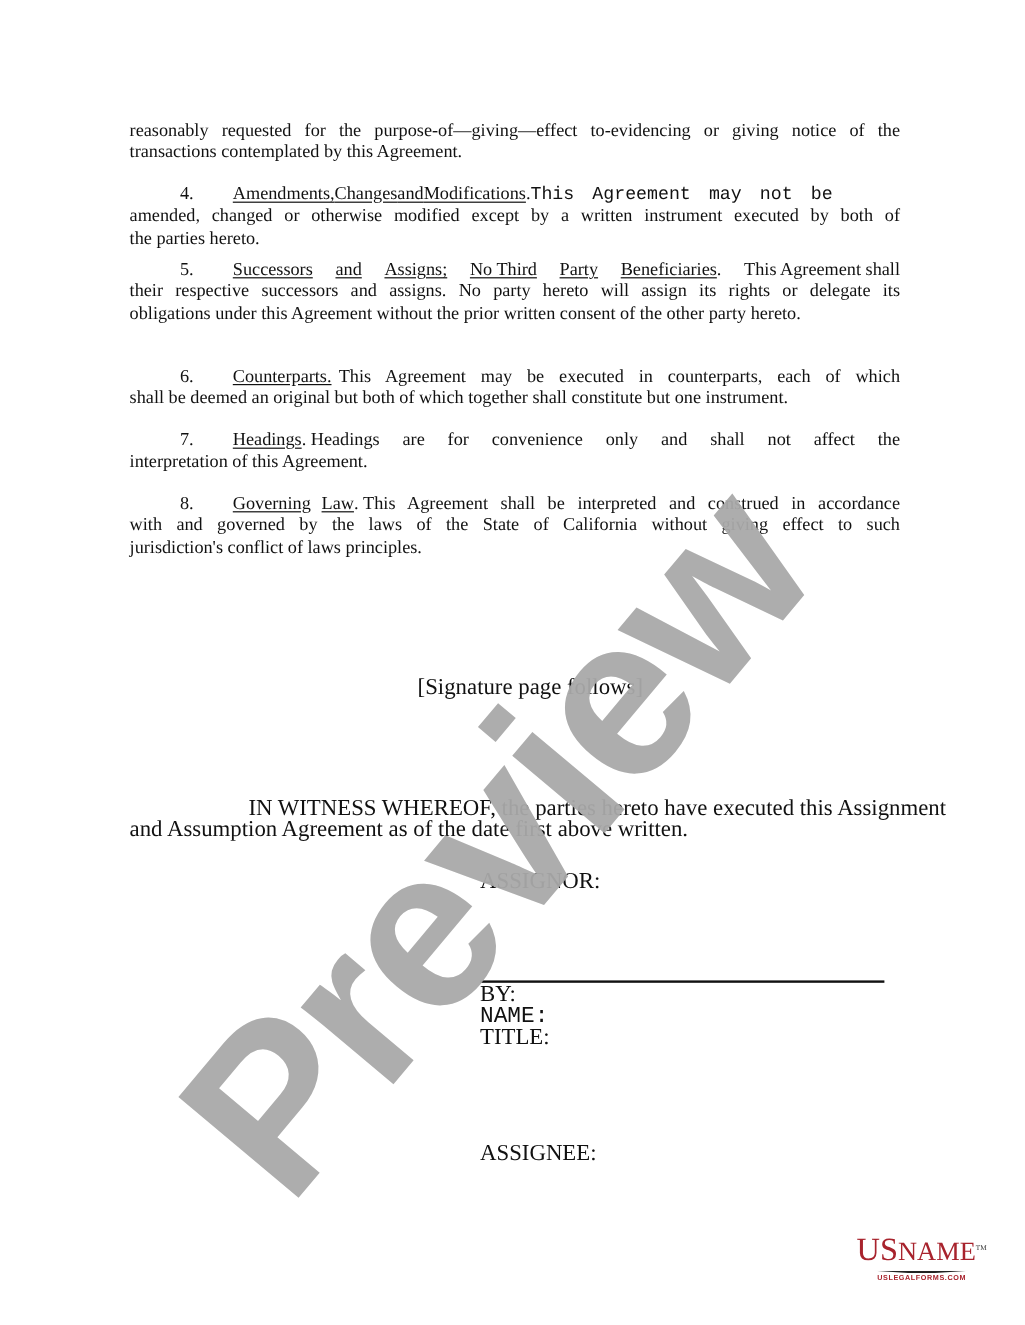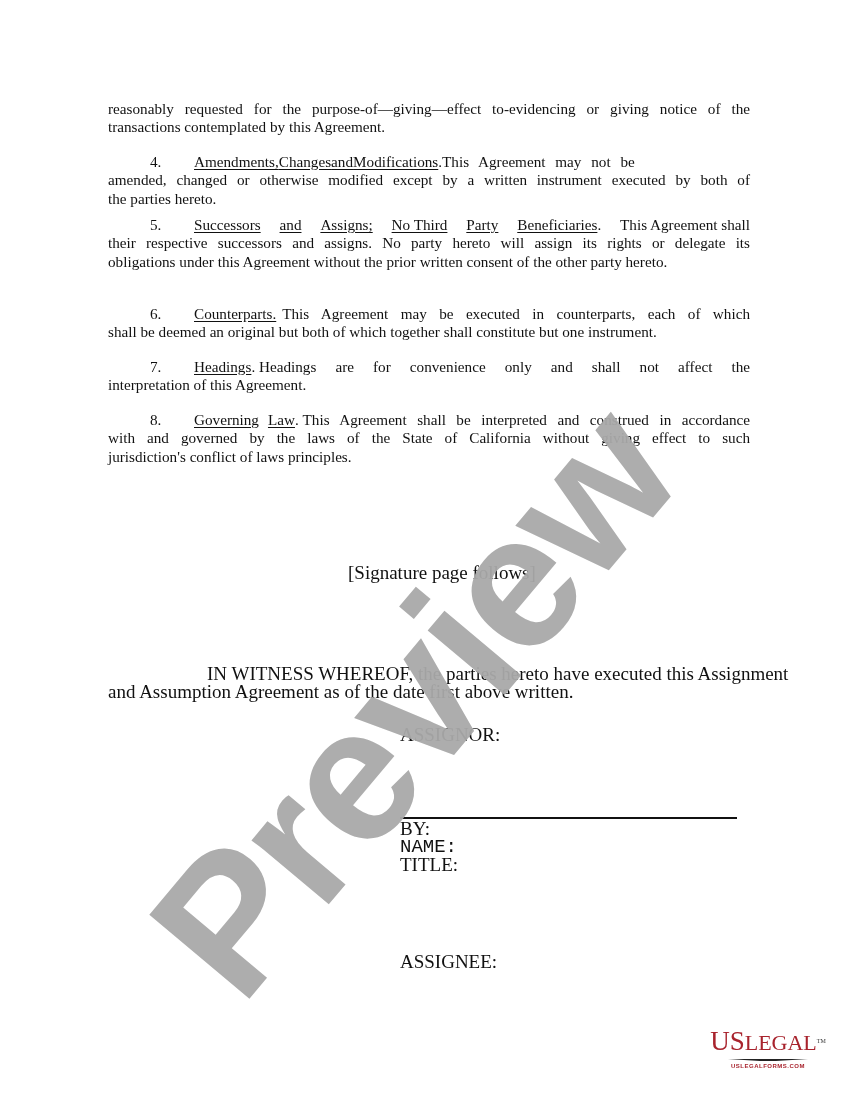--- a/index.html
+++ b/index.html
@@ -36,21 +36,21 @@
   </div>
 
   <div class="text" style="top:153px;">
     <div style="display:flex;">
       <span class="num">4.</span>
       <span style="flex:1;display:flex;justify-content:flex-start;">
         <span class="u">Amendments,</span>
         <span class="u">Changes</span>
         <span class="u">and</span>
         <span><span class="u">Modifications</span>.</span>
-        <span style="flex:0 0 auto;word-spacing:6px;">This Agreement may not be</span>
+        <span style="flex:0 0 auto;word-spacing:6px;font-family:Liberation Mono, monospace;">This Agreement may not be</span>
       </span>
     </div>
     <div style="text-align:justify;text-align-last:justify;">amended, changed or otherwise modified except by a written instrument executed by both of</div>
     <div>the parties hereto.</div>
   </div>
 
   <div class="text" style="top:216px;">
     <div style="display:flex;">
       <span class="num">5.</span>
       <span style="flex:1;display:flex;justify-content:space-between;">
@@ -107,18 +107,18 @@
   <div class="sigline"></div>
   <div class="block" style="left:400px;top:820px;">BY:</div>
   <div class="block" style="left:400px;top:838px;font-family:Liberation Mono, monospace;">NAME:</div>
   <div class="block" style="left:400px;top:856px;">TITLE:</div>
 
   <div class="block" style="left:400px;top:953px;">ASSIGNEE:</div>
 
   <div class="watermark" style="left:118px;top:905px;">Preview</div>
 
   <div class="logo">
-    <div class="logo-main"><span>US</span><span style="font-size:22px;">LEGAL</span><span class="tm">TM</span></div>
+    <div class="logo-main"><span>US</span><span style="font-size:22px;">NAME</span><span class="tm">TM</span></div>
     <div class="logo-wing"></div>
     <div class="logo-url">USLEGALFORMS.COM</div>
   </div>
 
 </div>
 
 </body></html>

